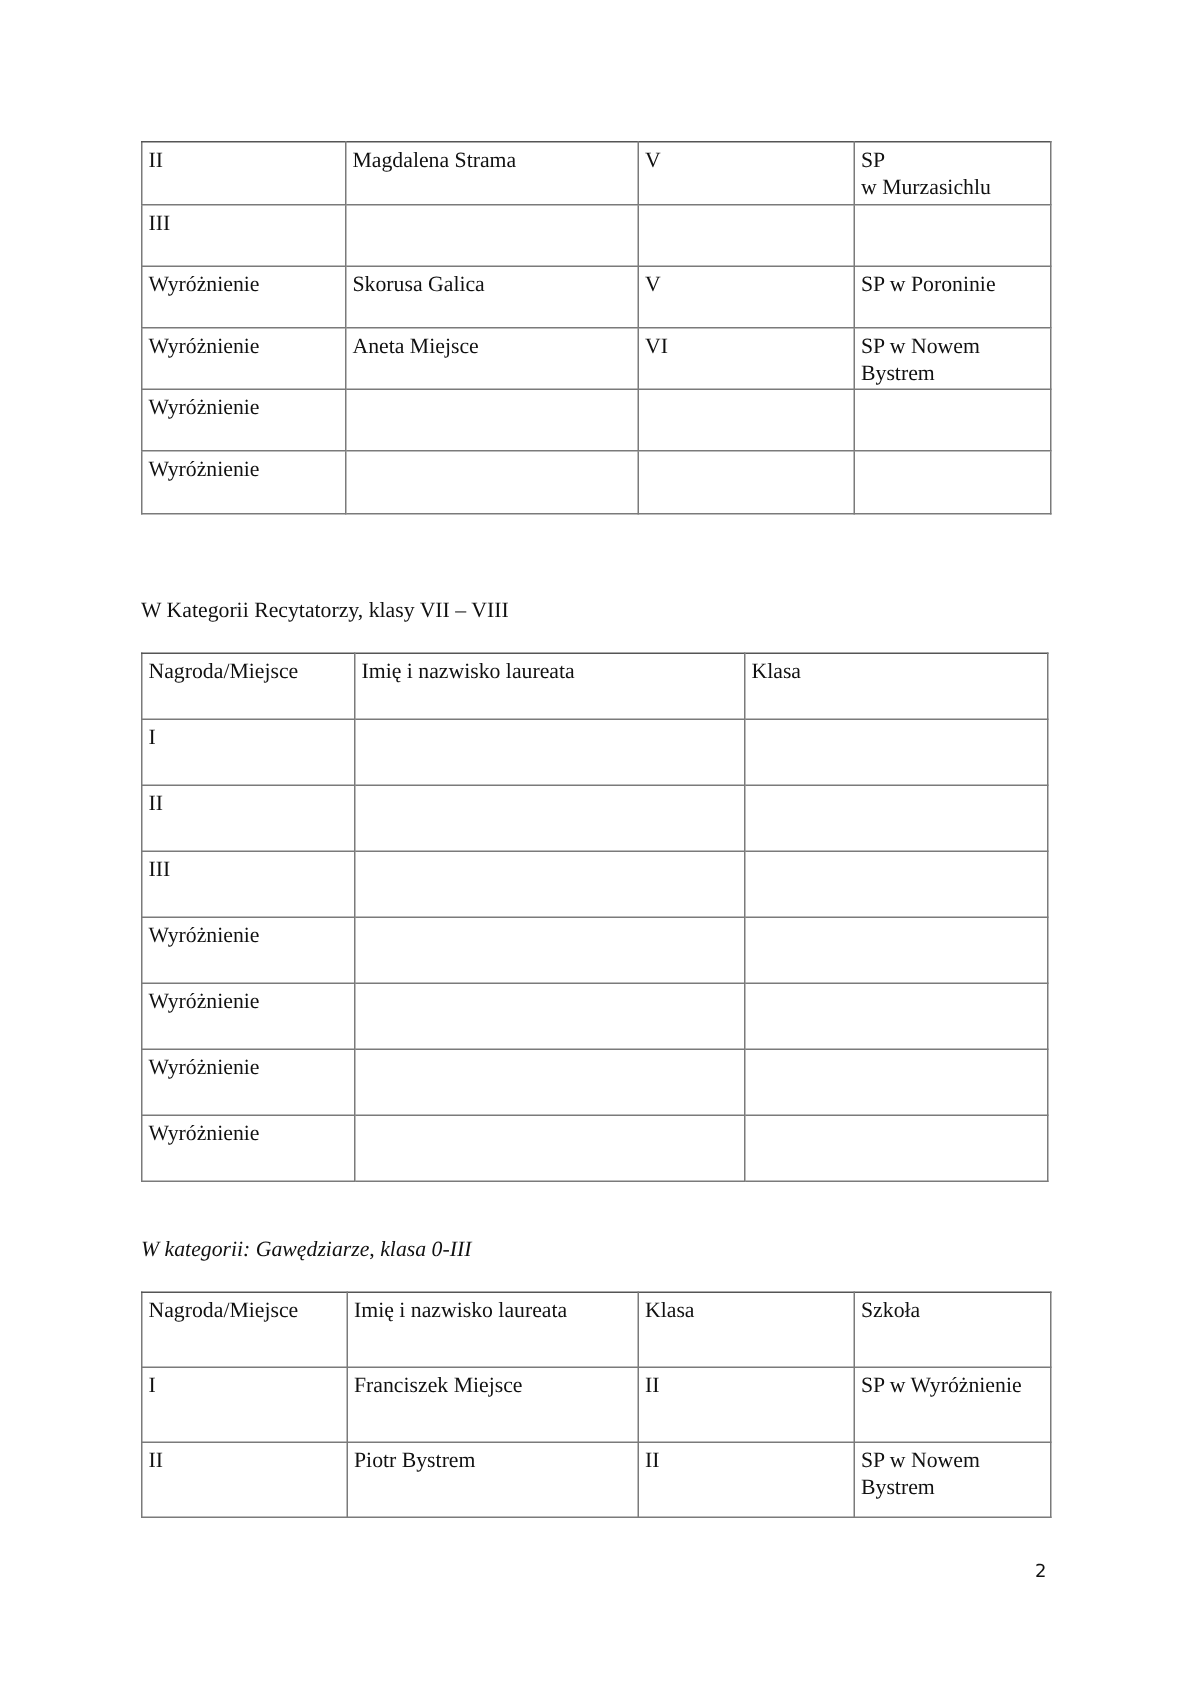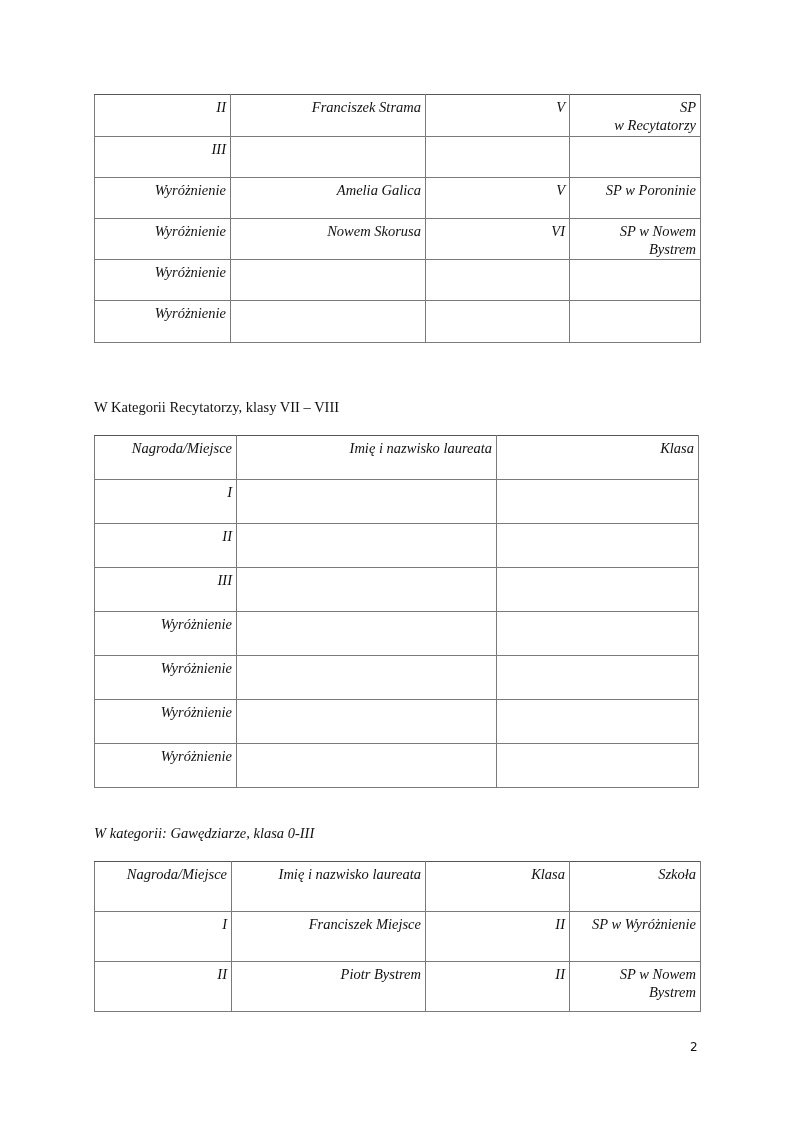--- a/index.html
+++ b/index.html
@@ -1,57 +1,57 @@
 <!DOCTYPE html>
 <html><head>
   <meta charset="utf-8">
   <style>
     html, body { margin: 0; padding: 0; background: #ffffff; }
     body { width: 794px; height: 1123px; position: relative; overflow: hidden;
            font-family: "Liberation Serif", "DejaVu Serif", serif; color: #111; }
     .tbl { position: absolute; border-collapse: collapse; table-layout: fixed; }
-    .tbl td { border: 1px solid #7a7a7a; vertical-align: top; text-align: right;
-              font-size: 14.5px; line-height: 18px; padding: 3px 4px 0 4px; box-sizing: border-box; font-style: italic; }
+    .tbl td { border: 1px solid #7a7a7a; vertical-align: top; text-align: left;
+              font-size: 14.5px; line-height: 18px; padding: 3px 4px 0 4px; box-sizing: border-box; }
     .tbl tr:first-child td { border-top-color: #555; }
     .heading { position: absolute; left: 94px; font-size: 14.5px; line-height: 18px; white-space: nowrap; }
     .page-num { position: absolute; left: 690px; top: 1040px; font-family: "DejaVu Sans", sans-serif; font-size: 12px; color: #111; }
   </style>
 </head>
 <body>
 
 <table class="tbl" style="left:94px; top:94px; width:606px;">
   <colgroup>
       <col style="width:136px">
       <col style="width:195px">
       <col style="width:144px">
       <col style="width:131px">
     </colgroup>
   <tbody>
       <tr style="height:42px">
     <td>II</td>
-    <td>Franciszek Strama</td>
+    <td>Magdalena Strama</td>
     <td>V</td>
     <td style="white-space:pre-line">SP
-w Recytatorzy</td>
+w Murzasichlu</td>
   </tr>
   <tr style="height:41px">
     <td>III</td>
     <td></td>
     <td></td>
     <td></td>
   </tr>
   <tr style="height:41px">
     <td>Wyróżnienie</td>
-    <td>Amelia Galica</td>
+    <td>Skorusa Galica</td>
     <td>V</td>
     <td>SP w Poroninie</td>
   </tr>
   <tr style="height:41px">
     <td>Wyróżnienie</td>
-    <td>Nowem Skorusa</td>
+    <td>Aneta Miejsce</td>
     <td>VI</td>
     <td>SP w Nowem Bystrem</td>
   </tr>
   <tr style="height:41px">
     <td>Wyróżnienie</td>
     <td></td>
     <td></td>
     <td></td>
   </tr>
   <tr style="height:42px">

